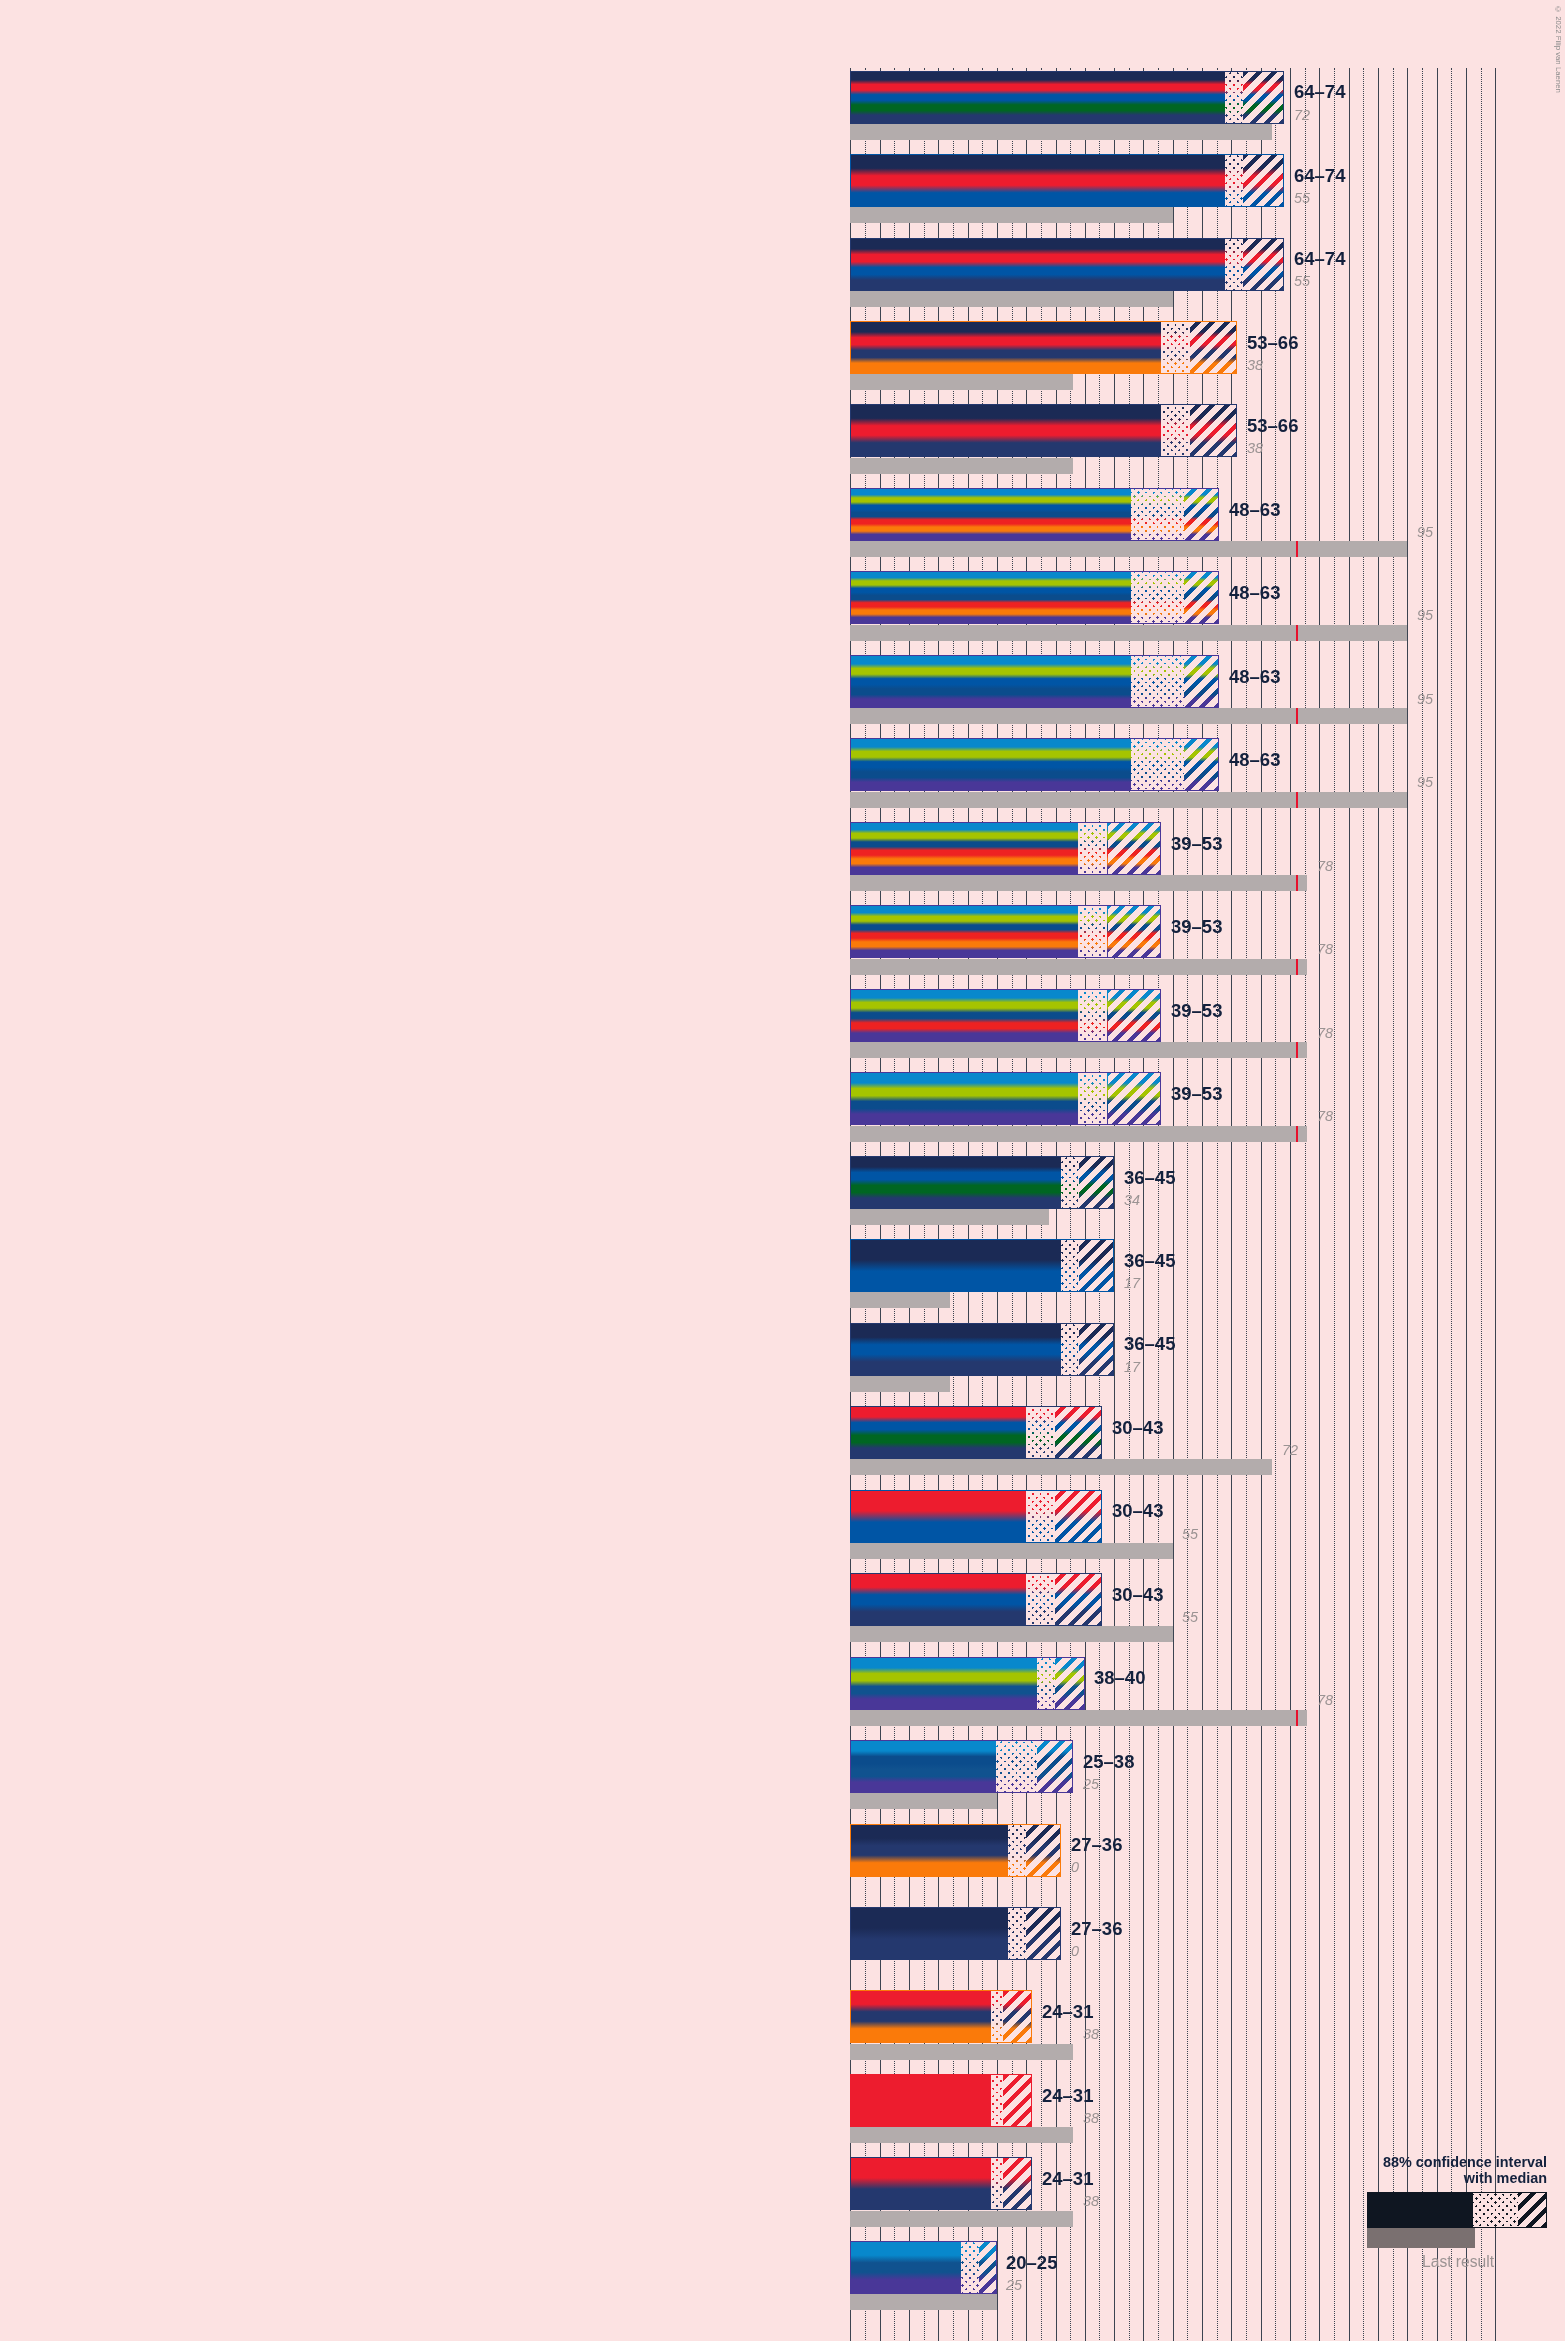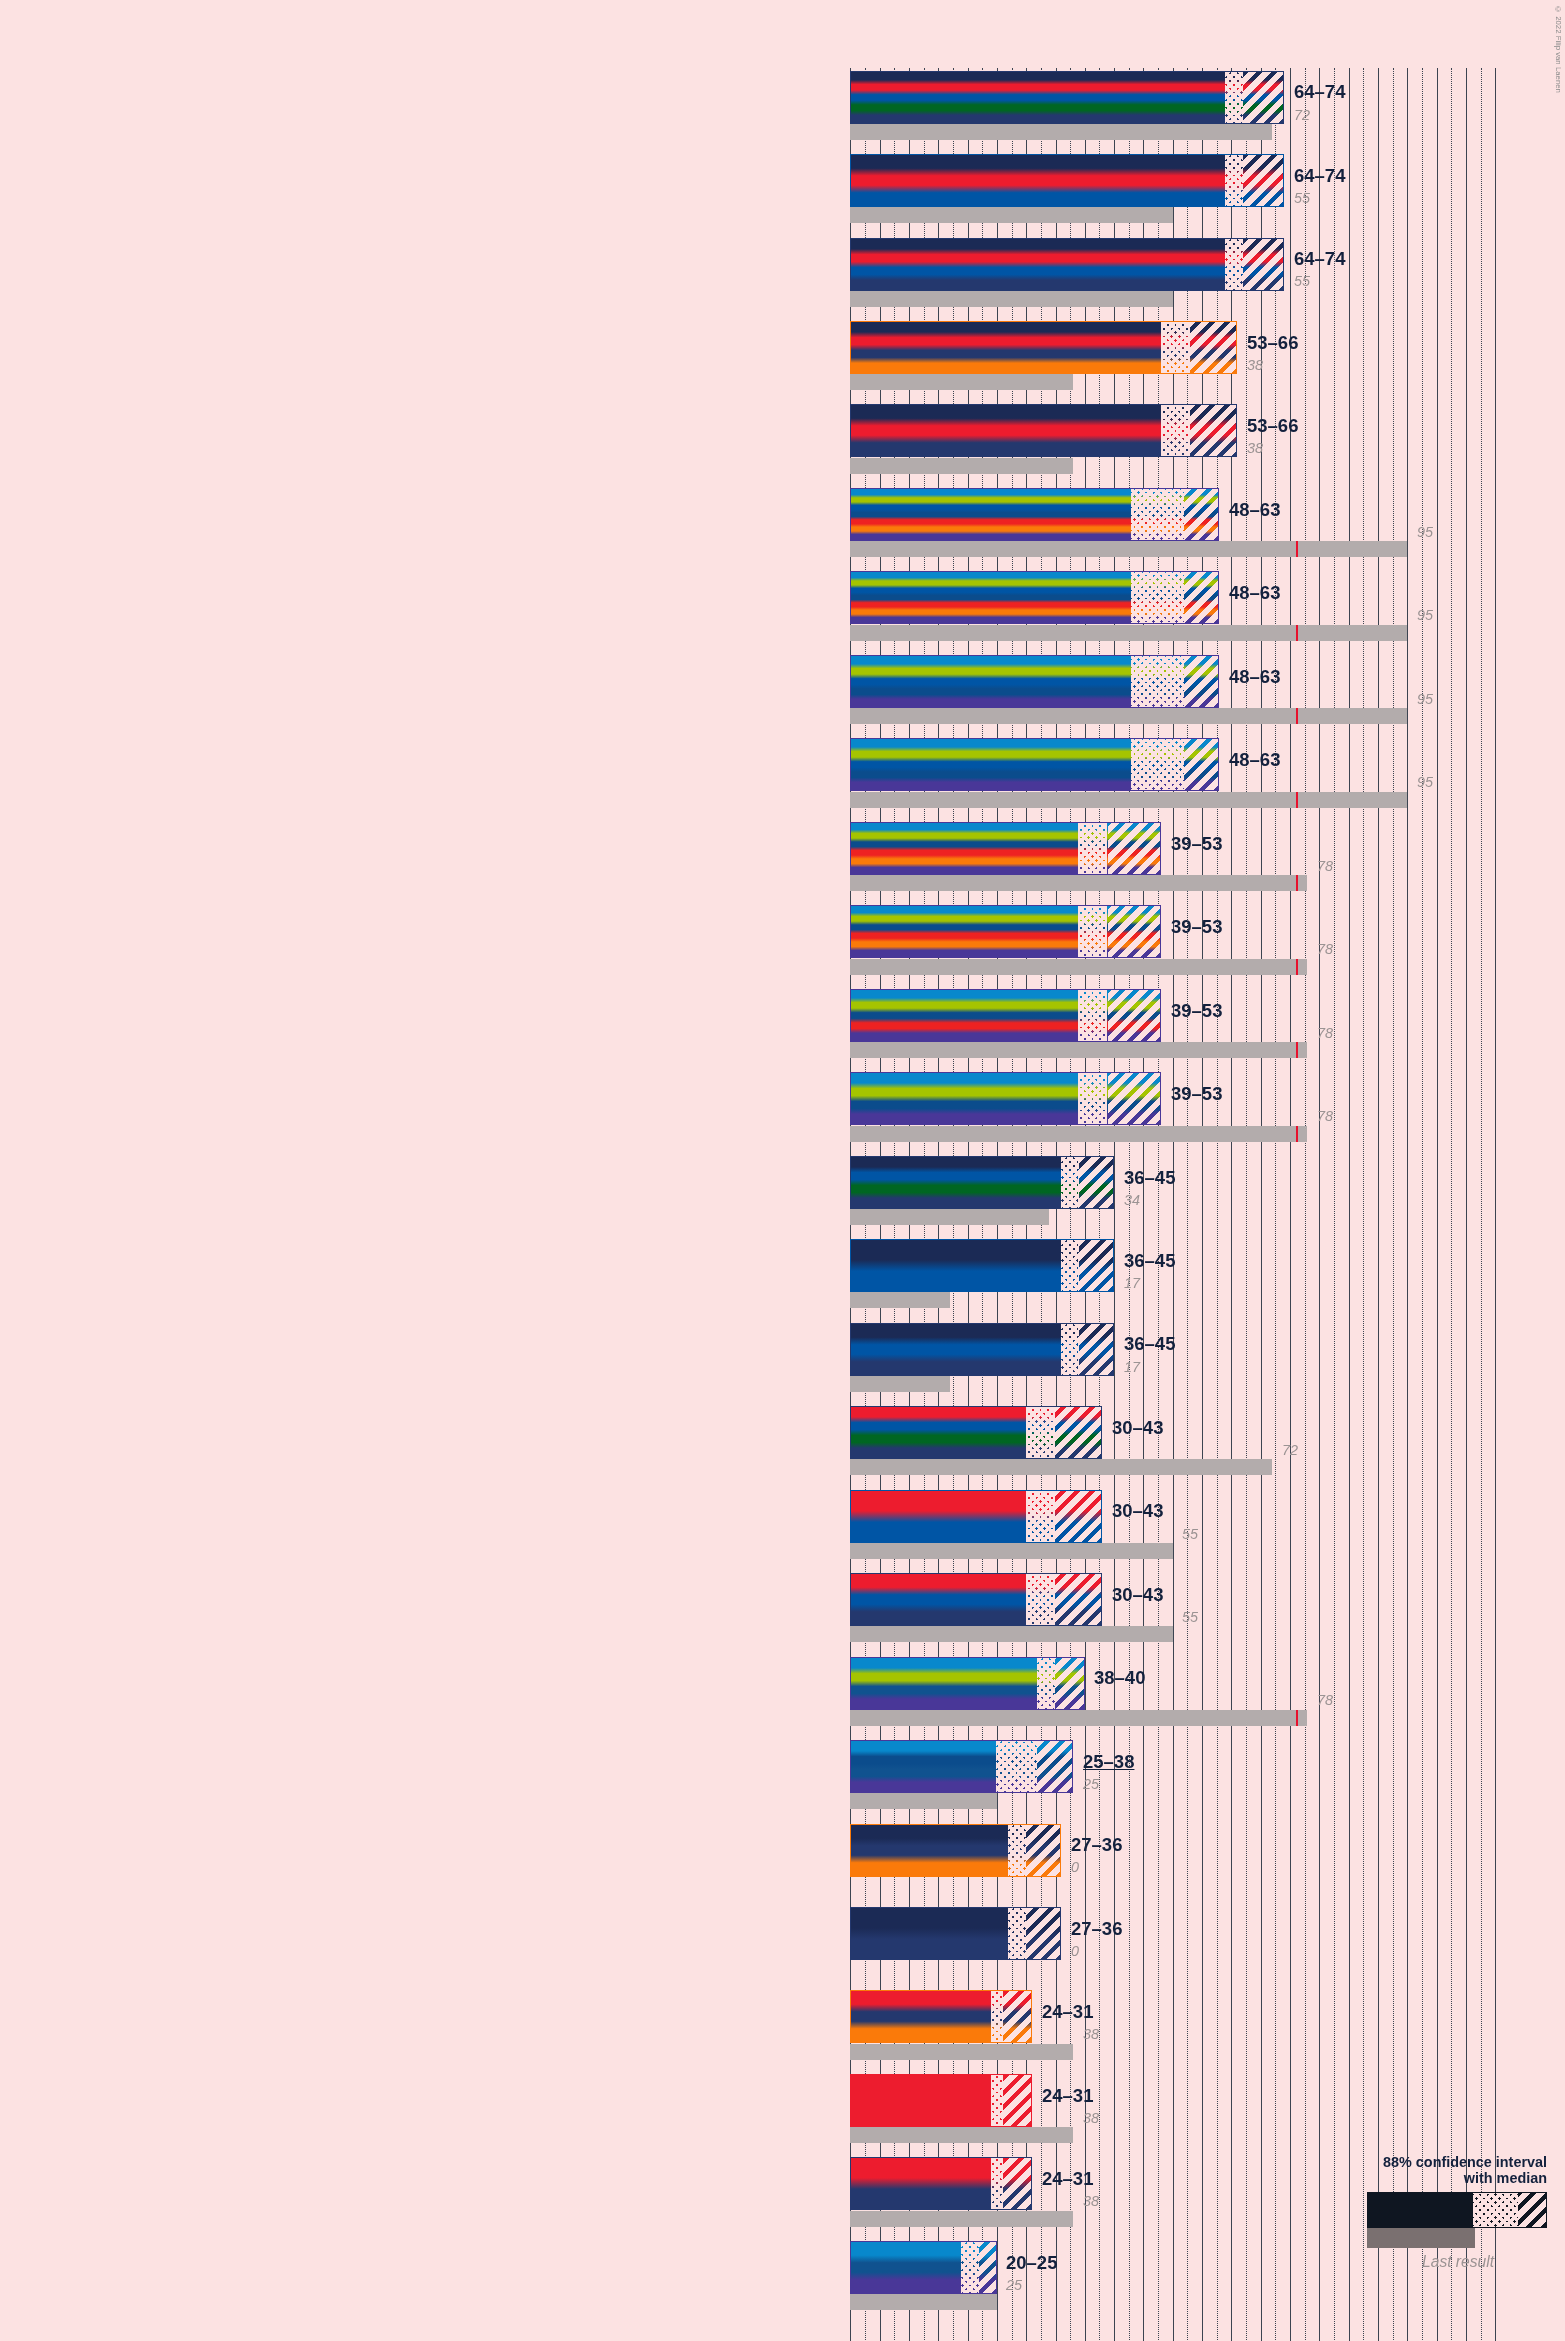--- a/index.html
+++ b/index.html
@@ -67,21 +67,21 @@
     position:relative;height:36px;width:180px;margin-top:6px;margin-left:auto;
     background:#0f1621;border:1.2px solid #0f1621;box-sizing:border-box;
   }
   .legend-cross{position:absolute;top:0;bottom:0;left:105px;width:45px;
     background-image:
       repeating-linear-gradient(45deg, rgba(252,226,226,0) 0 1.8px, #FCE2E2 1.8px 5.4px),
       repeating-linear-gradient(-45deg, rgba(252,226,226,0) 0 1.8px, #FCE2E2 1.8px 5.4px);}
   .legend-diag{position:absolute;top:0;bottom:0;left:150px;right:0;
     background-image:repeating-linear-gradient(-45deg, rgba(252,226,226,0) 0 4.2px, #FCE2E2 4.2px 10.2px);}
   .legend-last{position:relative;height:20.3px;width:108px;background:#7a7070;margin-left:auto;margin-right:72px;}
-  .legend-lastlabel{text-align:right;font-size:15.6px;font-style:italic;color:#9b9393;margin-top:4.8px;margin-right:53px;}
+  .legend-lastlabel{text-align:right;font-size:15.6px;color:#9b9393;margin-top:4.8px;margin-right:53px;}
 </style>
 </head>
 <body>
 
 <div id="chart-root">
 
   <div class="copyright">© 2022 Filip van Laenen</div>
 
   <div class="gridlines" id="gridlines">
       <div class="gl" style="left: 850px;"></div>
@@ -340,21 +340,21 @@
         <div class="valtext" style="left: 1094px; top: 1667px;">38–40</div>
         <div class="lastval" style="left: 1317px; top: 1692px;">78</div>
       </div>
       <div class="row" style="top: 0px;">
         <div class="lastbar" style="left: 850px; top: 1793px; width: 147px; height: 15.6px;"></div>
         <div class="bar" style="left: 850px; top: 1740px; width: 223px; height: 53px; border-color: rgb(73, 55, 152);">
           <div class="stripes" style="background: linear-gradient(rgb(8, 136, 204) 5.5%, rgb(8, 136, 204) 19.5%, rgb(11, 76, 140) 30.5%, rgb(11, 76, 140) 44.5%, rgb(16, 82, 143) 55.5%, rgb(16, 82, 143) 69.5%, rgb(73, 55, 152) 80.5%, rgb(73, 55, 152) 94.5%);"></div>
           <div class="ci-lo" style="left: 145px; width: 41px;"></div>
           <div class="ci-hi" style="left: 186px; width: 35px;"></div>
         </div>
-        <div class="valtext" style="left: 1083px; top: 1751px; text-decoration: underline;">25–38</div>
+        <div class="valtext" style="left: 1083px; top: 1751px;">25–38</div>
         <div class="lastval" style="left: 1083px; top: 1776px;">25</div>
       </div>
       <div class="row" style="top: 0px;">
         <div class="bar" style="left: 850px; top: 1824px; width: 211px; height: 53px; border-color: rgb(250, 122, 10);">
           <div class="stripes" style="background: linear-gradient(rgb(27, 42, 85) 7.33%, rgb(27, 42, 85) 26%, rgb(36, 56, 110) 40.67%, rgb(36, 56, 110) 59.33%, rgb(250, 122, 10) 74%, rgb(250, 122, 10) 92.67%);"></div>
           <div class="ci-lo" style="left: 157px; width: 17.6px;"></div>
           <div class="ci-hi" style="left: 175px; width: 35px;"></div>
         </div>
         <div class="valtext" style="left: 1071px; top: 1834px;">27–36</div>
         <div class="lastval" style="left: 1071px; top: 1859px;">0</div>

